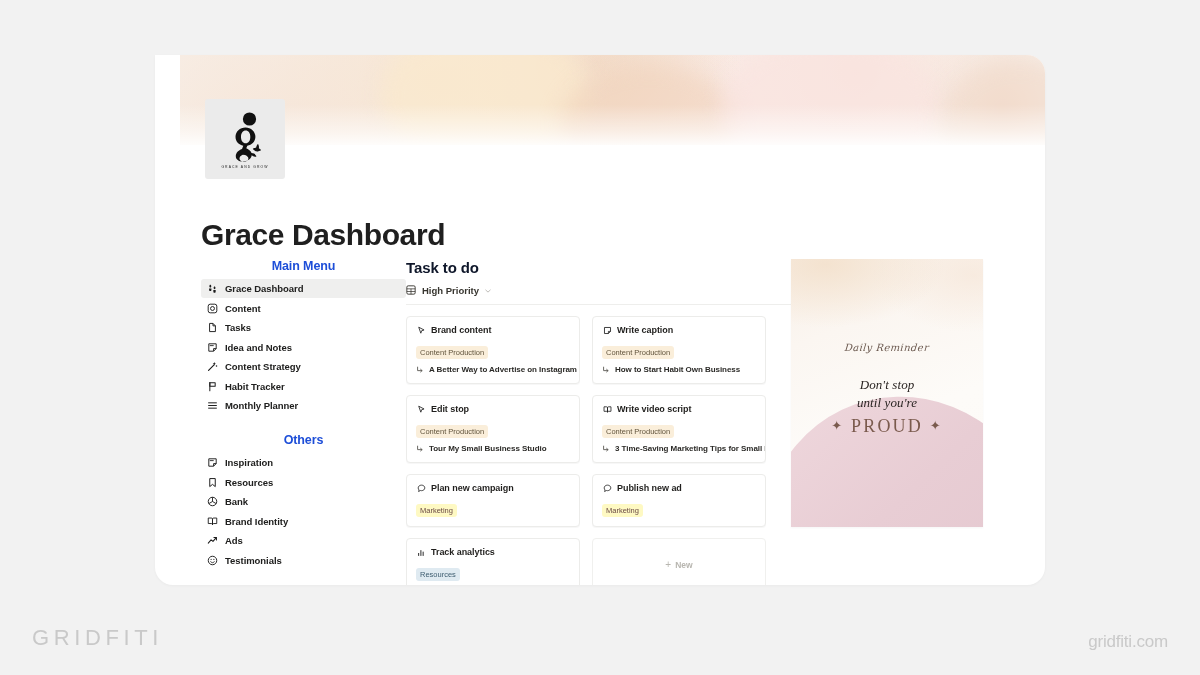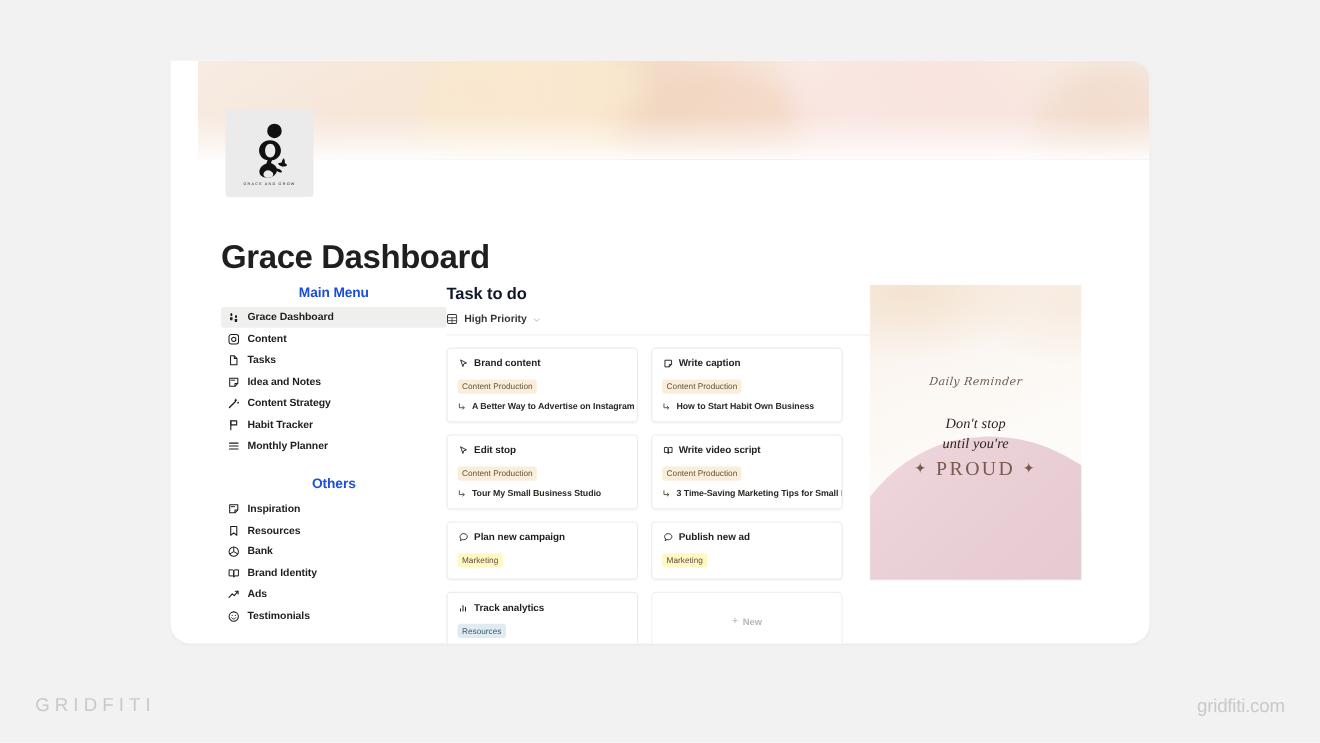--- a/index.html
+++ b/index.html
@@ -333,21 +333,21 @@
     color: #7a5a4d;
     margin-top: 3px;
   }
   .quote-proud .spark { font-size: 13px; vertical-align: 2px; }
 
   
   .wm-left {
     position: absolute;
     left: 32px;
     bottom: 24px;
-    font-size: 17px;
+    font-size: 22px;
     letter-spacing: 4.6px;
     color: #c9c9c9;
     font-weight: normal;
   }
   .wm-right {
     position: absolute;
     right: 32px;
     bottom: 23px;
     font-size: 17px;
     color: #c9c9c9;

